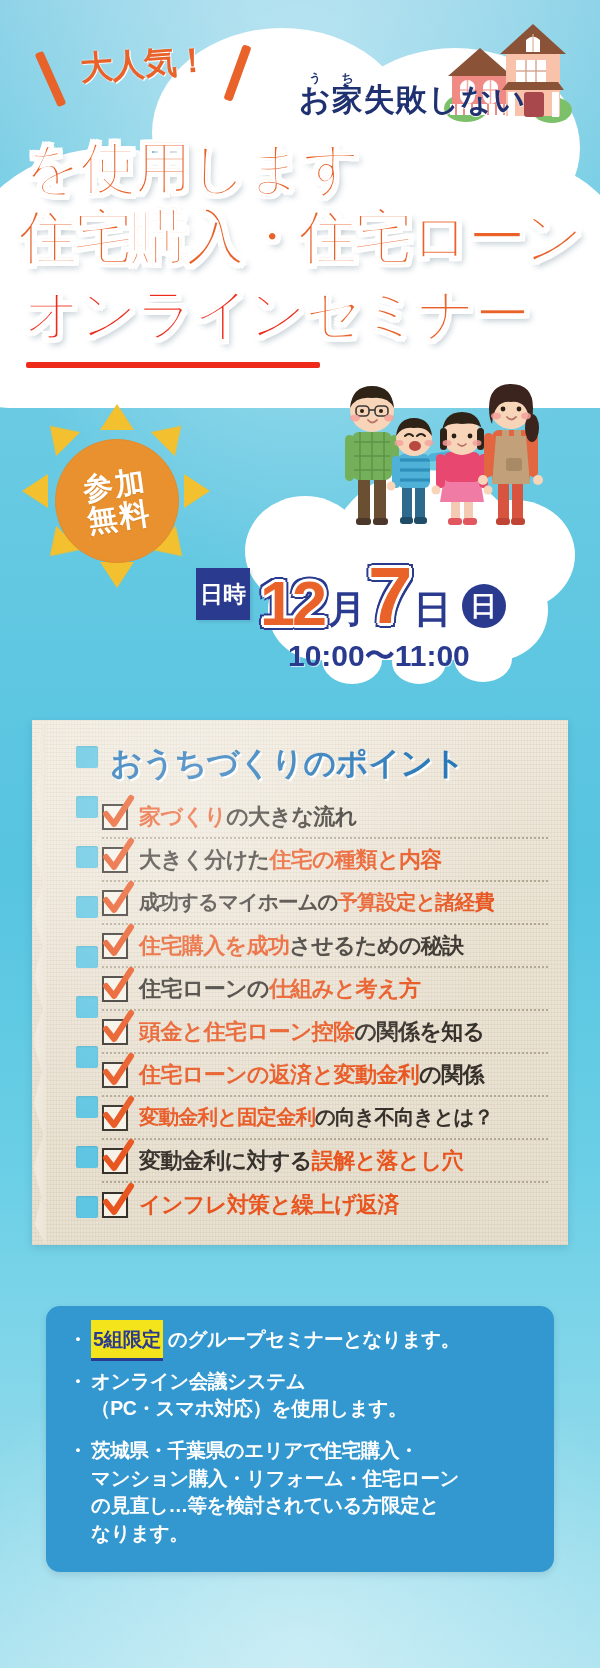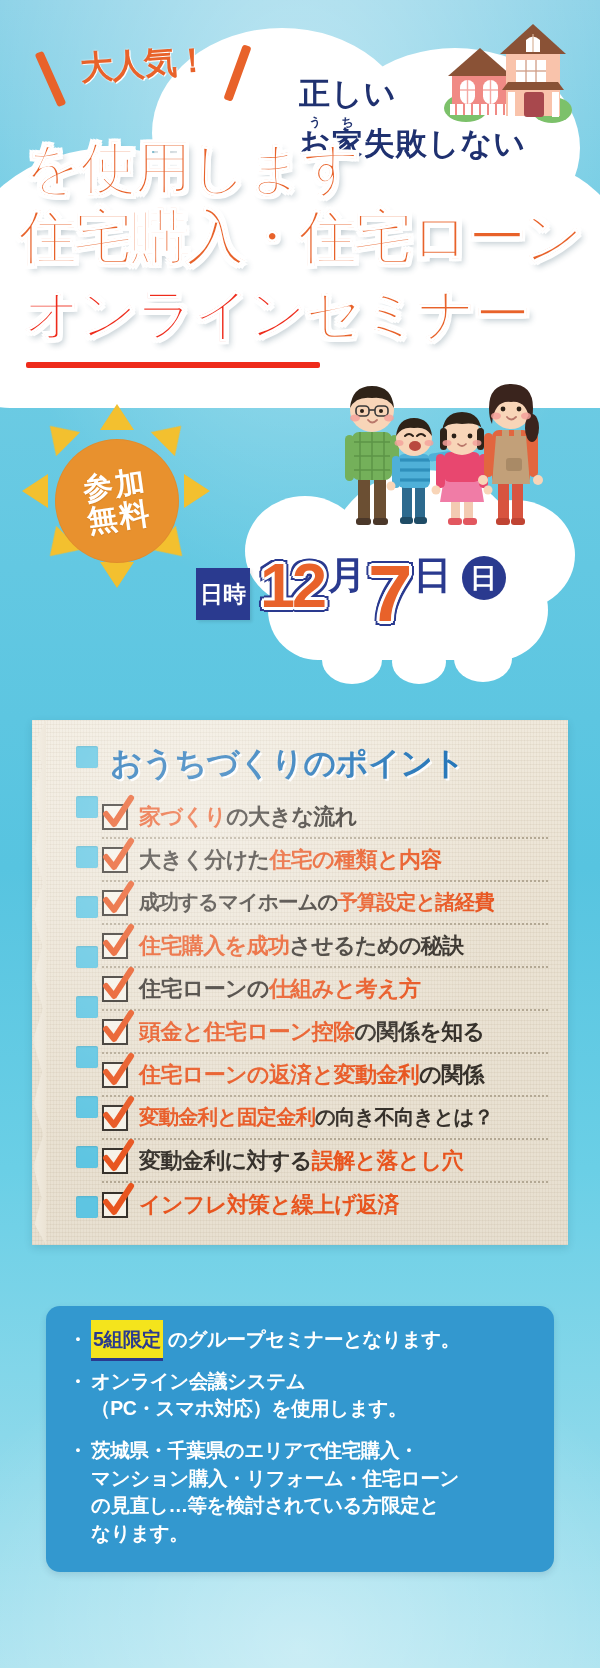--- a/index.html
+++ b/index.html
@@ -100,21 +100,21 @@
   
   .family{position:absolute;left:330px;top:380px;width:230px;height:160px;z-index:8;}
 
   
   .date-wrap{position:absolute;left:196px;top:556px;z-index:9;width:380px;height:110px;}
   .date-label{
     position:absolute;left:0;top:12px;width:54px;height:52px;background:#2a3a8f;
     color:#fff;font-weight:bold;font-size:23px;line-height:52px;text-align:center;letter-spacing:0;
     box-shadow:2px 2px 3px rgba(0,0,0,.10);
   }
-  .date-row{position:absolute;left:64px;top:0;height:78px;display:flex;}
+  .date-row{position:absolute;left:64px;top:0;height:78px;display:flex;align-items:flex-end;}
   .d-num{
     font-size:63px;font-weight:bold;color:#e8622a;line-height:.95;letter-spacing:-3px;
     text-shadow:
       3px 0 0 #fff,-3px 0 0 #fff,0 3px 0 #fff,0 -3px 0 #fff,
       2px 2px 0 #fff,-2px 2px 0 #fff,2px -2px 0 #fff,-2px -2px 0 #fff,
       5px 0 0 #2a3a8f,-5px 0 0 #2a3a8f,0 5px 0 #2a3a8f,0 -5px 0 #2a3a8f,
       4px 4px 0 #2a3a8f,-4px 4px 0 #2a3a8f,4px -4px 0 #2a3a8f,-4px -4px 0 #2a3a8f;
   }
   .d-num.big{font-size:80px;}
   .d-unit{
@@ -264,21 +264,20 @@
     <b style="left:454px;top:636px;width:58px;height:46px;"></b>
   </div>
 
   <div class="badge-pop">
     <span class="slash l"></span>
     <span class="slash r"></span>
     <span class="txt">大人気！</span>
   </div>
 
   <div class="tagline">
-    <div>正しい</div>
     <div>
       <ruby><span>お家</span><rt>うち</rt></ruby><span>失敗しない</span>
     </div>
   </div>
 
   <div class="title-main">
     <div class="t-line t1">を使用します</div>
     <div class="t-line t2">住宅購入・住宅ローン</div>
     <div class="t-line t3"><span class="red">オンライン</span><span class="org">セミナー</span></div>
     <div class="underline"></div>
@@ -406,20 +405,21 @@
 
   <div class="date-wrap">
     <div class="date-label">日時</div>
     <div class="date-row">
       <span class="d-num">12</span>
       <span class="d-unit">月</span>
       <span class="d-num big">7</span>
       <span class="d-unit">日</span>
       <span class="d-dow">日</span>
     </div>
+    <div class="date-time">10:00〜11:00</div>
   </div>
 
   <div class="note">
     <div class="tear"></div>
     <span class="punch" style="top:26px;"></span>
     <span class="punch" style="top:76px;"></span>
     <span class="punch" style="top:126px;"></span>
     <span class="punch" style="top:176px;"></span>
     <span class="punch" style="top:226px;"></span>
     <span class="punch" style="top:276px;"></span>

